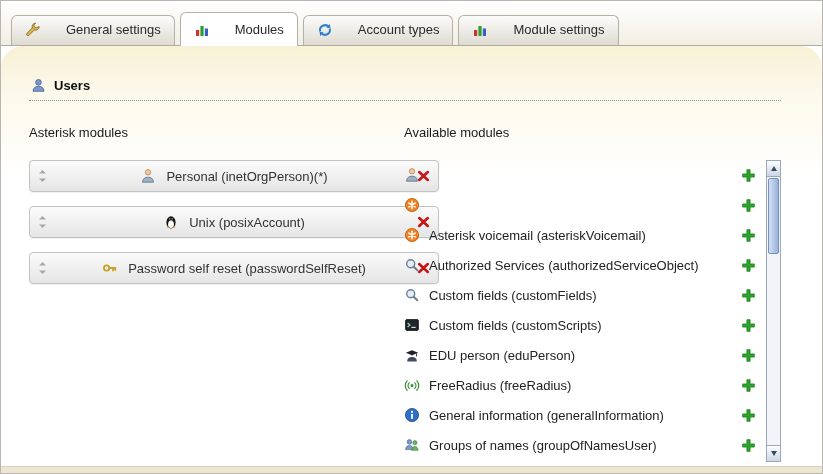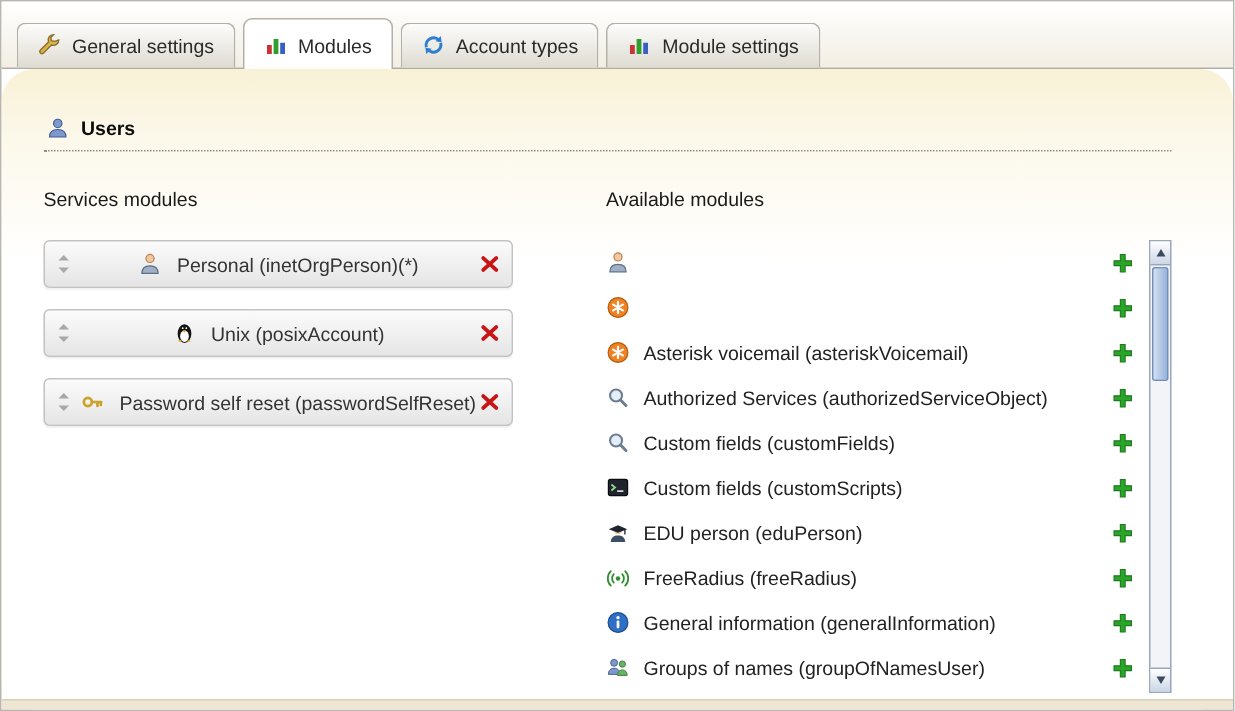--- a/index.html
+++ b/index.html
@@ -9,21 +9,21 @@
     font-family:"Liberation Sans", sans-serif; font-size:13px; color:#222;
   }
   
   .tabbar {
     height:45px; box-sizing:border-box; padding:0 0 0 10px;
     display:flex; align-items:flex-end; gap:5px;
     background:linear-gradient(#ffffff,#f2eee3);
     border-bottom:1px solid #aeaca4;
   }
   .tab {
-    display:flex; align-items:center; gap:7px; position:relative;
+    display:flex; align-items:flex-start; gap:25px; position:relative;
     padding:6px 13px 7px; color:#2a2a2a; cursor:pointer;
     background:linear-gradient(#fcfcfb,#dedbd1);
     border:1px solid #b3b0a7; border-bottom:none;
     border-radius:6px 6px 0 0; white-space:nowrap;
   }
   .tab.active { background:#fff; padding:9px 13px 8px; top:1px; z-index:3; }
   .icon { display:inline-flex; align-items:center; justify-content:center; line-height:0; }
   
   .content {
     position:absolute; top:45px; left:0; right:0; bottom:0; box-sizing:border-box;
@@ -39,21 +39,21 @@
     display:flex; align-items:center; gap:8px;
     padding:32px 0 7px 2px; border-bottom:1px dotted #8f8f8f;
     font-weight:bold; color:#0d0d0d;
   }
   .columns { display:flex; margin-top:14px; }
   .col-left { width:375px; flex:none; }
   .col-right { flex:1; position:relative; padding-right:21px; box-sizing:border-box; }
   .col-head { margin:10px 0 20px; color:#1a1a1a; }
   
   .sel-row {
-    position:relative; width:313px; height:32px; box-sizing:border-box;
+    position:relative; width:410px; height:32px; box-sizing:border-box;
     display:flex; align-items:center; justify-content:center;
     border:1px solid #c2c2c2; border-radius:4px; margin-bottom:14px;
     background:linear-gradient(#fbfbfb,#e5e5e5);
     box-shadow:0 1px 1px rgba(0,0,0,0.06); cursor:move;
   }
   .rowcenter { display:flex; align-items:center; gap:10px; }
   .sel-label { color:#333; }
   .drag { position:absolute; left:7px; top:50%; transform:translateY(-50%); cursor:ns-resize; }
   .del  { position:absolute; right:7px; top:50%; transform:translateY(-50%); cursor:pointer; }
   
@@ -139,21 +139,21 @@
             <circle cx="8" cy="4.6" r="3" fill="#7d99cc" stroke="#3c5a96" stroke-width="0.8"></circle>
             <path d="M2.2 14.2c0-3.8 2.7-5.3 5.8-5.3s5.8 1.5 5.8 5.3z" fill="#7d99cc" stroke="#3c5a96" stroke-width="0.8"></path>
           </svg>
       </span>
       <span>Users</span>
     </div>
 
     <div class="columns">
 
       <div class="col-left">
-        <div class="col-head">Services modules</div>
+        <div class="col-head">Asterisk modules</div>
 
         <div class="sel-row">
           <span class="icon drag">
             <svg width="11" height="14" viewBox="0 0 11 14">
                 <path d="M2 4.6L5.5 1 9 4.6z" fill="#a8a8a8"></path>
                 <path d="M2 9.4L5.5 13 9 9.4z" fill="#a8a8a8"></path>
               </svg>
           </span>
           <span class="rowcenter">
             <span class="icon">

